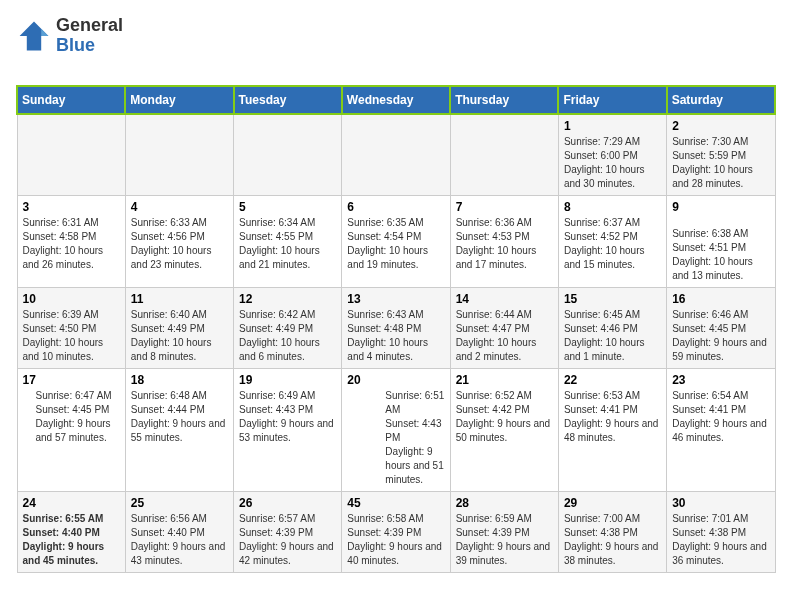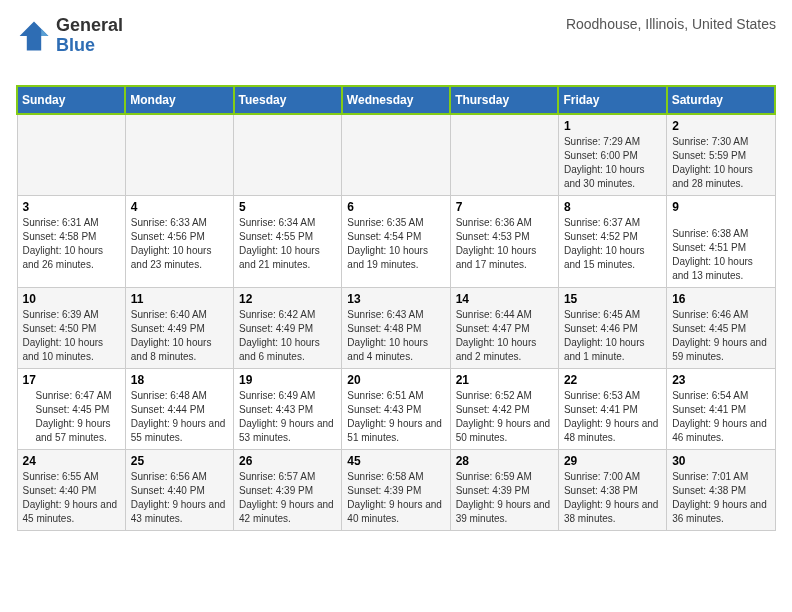--- a/index.html
+++ b/index.html
@@ -93,21 +93,20 @@
     <svg class="logo-icon" viewBox="0 0 40 40">
       <polygon points="20,4 36,20 28,20 28,36 12,36 12,20 4,20" fill="#2e6db4"></polygon>
       <polygon points="20,4 36,20 28,20 28,12 20,4" fill="#5a9fd4"></polygon>
     </svg>
     <div class="logo-text">
       <span class="general">General</span><br>
       <span class="blue">Blue</span>
     </div>
   </div>
   <div class="title-area">
-    <div class="location">Roodhouse, Illinois, United States</div>
   </div>
 </div>
 
 <table>
   <thead>
     <tr>
     <th>Sunday</th>
         <th>Monday</th>
         <th>Tuesday</th>
         <th>Wednesday</th>
@@ -238,21 +237,21 @@
 Daylight: 9 hours and 55 minutes.</div>
         </td>
         <td>
           <div class="day-num">19</div>
           <div class="day-detail" style="white-space: pre-line;">Sunrise: 6:49 AM
 Sunset: 4:43 PM
 Daylight: 9 hours and 53 minutes.</div>
         </td>
         <td>
           <div class="day-num">20</div>
-          <div class="day-detail" style="white-space: pre-line;">Sunrise: 6:51 AM
+          <div class="day-detail" style="white-space: pre-line; margin-left: 38px;">Sunrise: 6:51 AM
 Sunset: 4:43 PM
 Daylight: 9 hours and 51 minutes.</div>
         </td>
         <td>
           <div class="day-num">21</div>
           <div class="day-detail" style="white-space: pre-line;">Sunrise: 6:52 AM
 Sunset: 4:42 PM
 Daylight: 9 hours and 50 minutes.</div>
         </td>
         <td>
@@ -264,21 +263,21 @@
         <td>
           <div class="day-num">23</div>
           <div class="day-detail" style="white-space: pre-line;">Sunrise: 6:54 AM
 Sunset: 4:41 PM
 Daylight: 9 hours and 46 minutes.</div>
         </td>
       </tr>
       <tr>
         <td>
           <div class="day-num">24</div>
-          <div class="day-detail" style="white-space: pre-line;">Sunrise: 6:55 AM
+          <div class="day-detail" style="white-space: pre-line; font-weight: bold;">Sunrise: 6:55 AM
 Sunset: 4:40 PM
 Daylight: 9 hours and 45 minutes.</div>
         </td>
         <td>
           <div class="day-num">25</div>
           <div class="day-detail" style="white-space: pre-line;">Sunrise: 6:56 AM
 Sunset: 4:40 PM
 Daylight: 9 hours and 43 minutes.</div>
         </td>
         <td>

